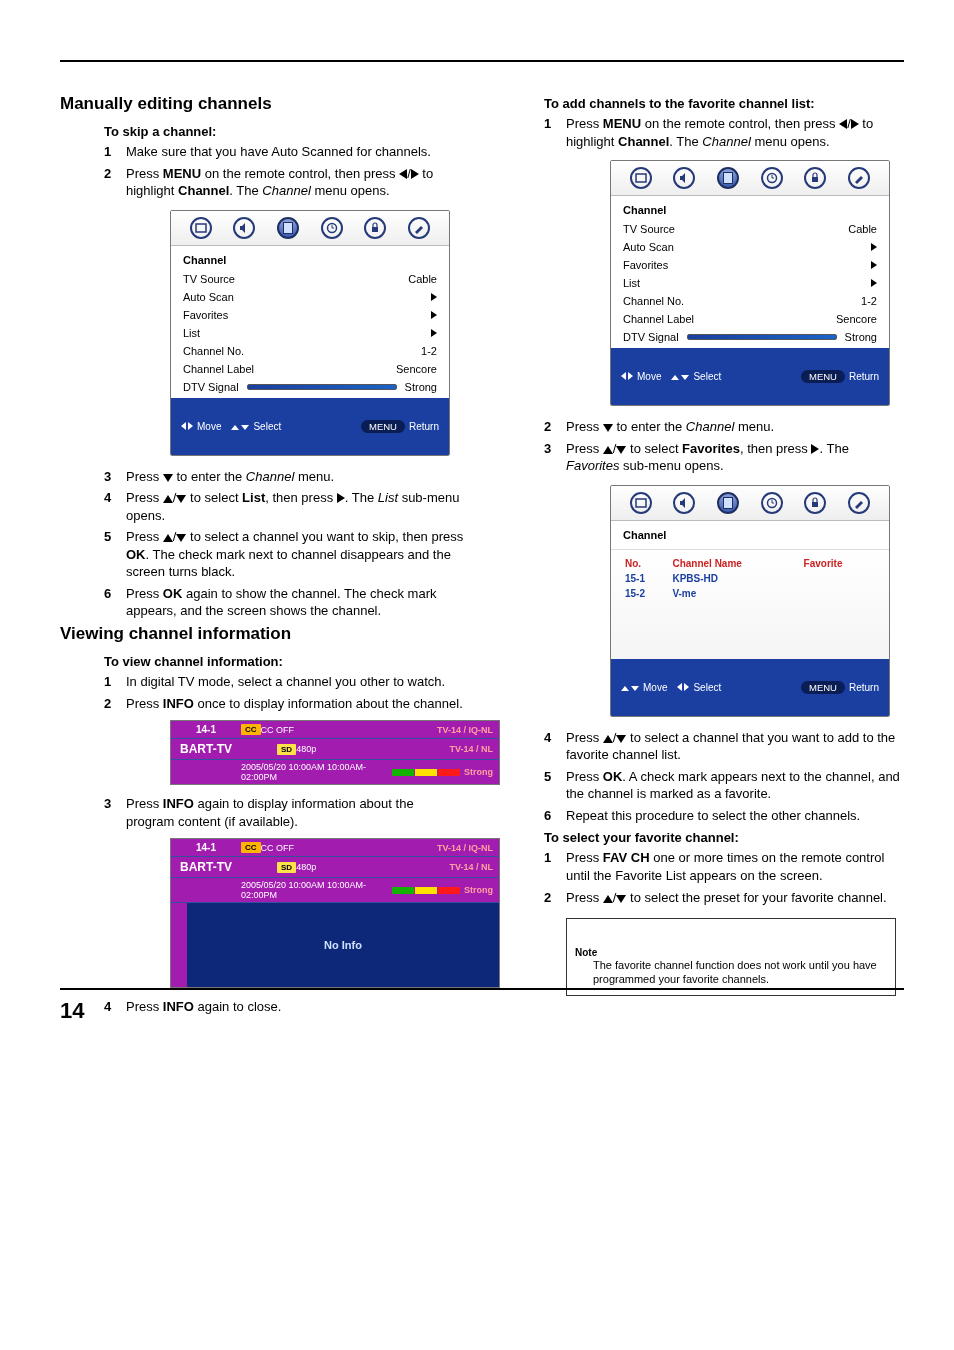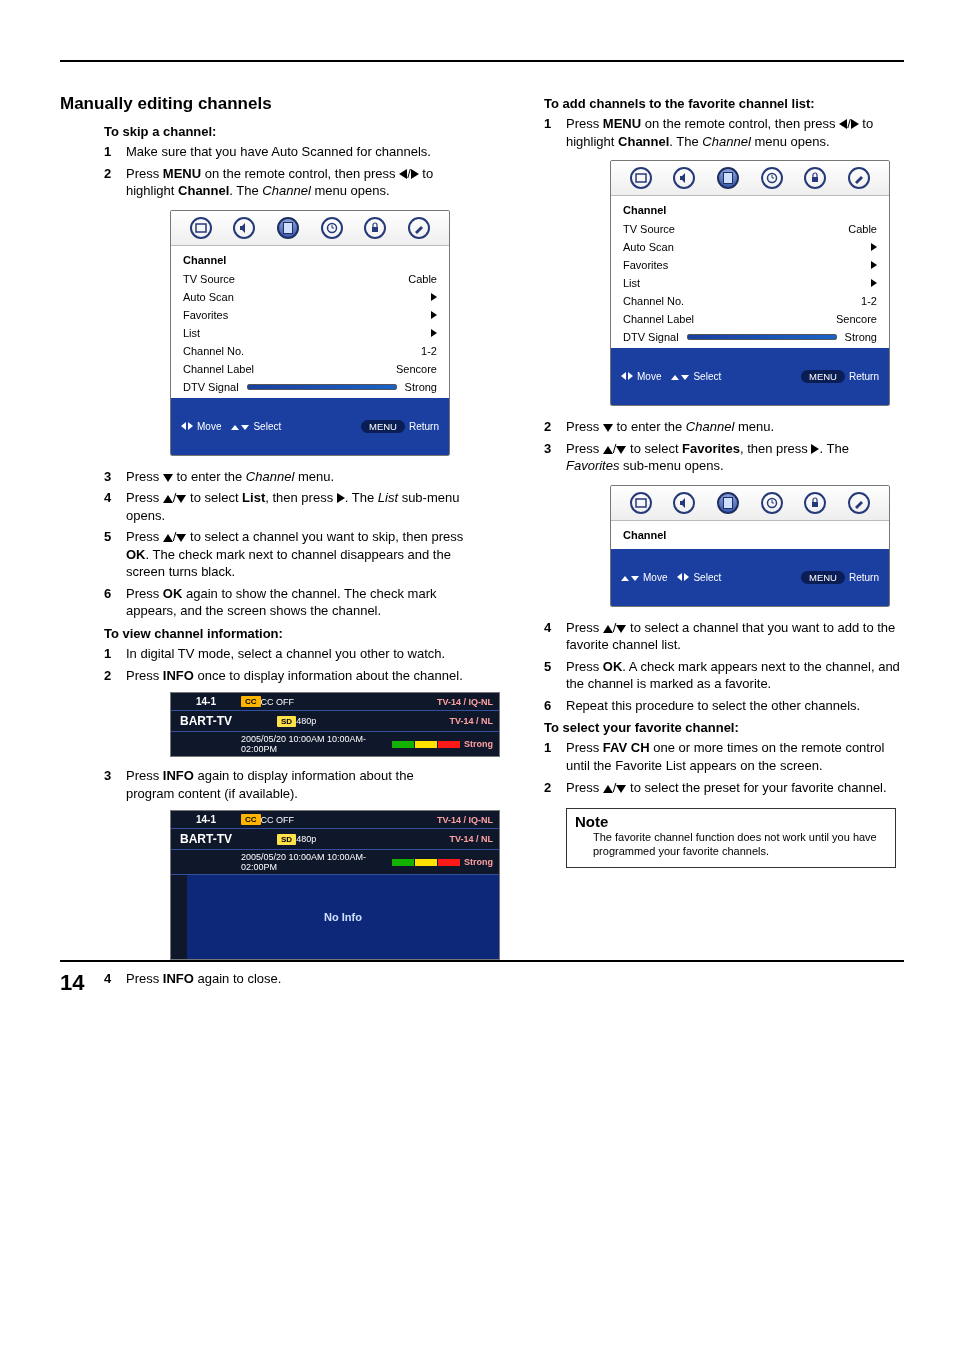--- a/index.html
+++ b/index.html
@@ -34,21 +34,21 @@
   .osd .bar { height:6px; background:linear-gradient(to right,#1a3fa0,#1a63c8); border:1px solid #555; border-radius:2px; flex:1; margin:0 8px; }
   .osd .footer { display:flex; align-items:center; gap:10px; padding:22px 10px; background:#1a3fa0; color:#fff; font-size:10px; }
   .osd .footer .grp { display:flex; align-items:center; gap:4px; }
   .osd .footer .pill { background:#0a1d55; border-radius:10px; padding:1px 8px; font-size:9.5px; }
   .arrows-lr::before { content:""; display:inline-block; width:0;height:0;border-top:4px solid transparent;border-bottom:4px solid transparent;border-right:5px solid #fff; margin-right:1px; }
   .arrows-lr::after { content:""; display:inline-block; width:0;height:0;border-top:4px solid transparent;border-bottom:4px solid transparent;border-left:5px solid #fff; margin-left:1px; }
   .arrows-ud::before { content:""; display:inline-block; width:0;height:0;border-left:4px solid transparent;border-right:4px solid transparent;border-bottom:5px solid #fff; margin-right:1px; }
   .arrows-ud::after { content:""; display:inline-block; width:0;height:0;border-left:4px solid transparent;border-right:4px solid transparent;border-top:5px solid #fff; margin-left:1px; }
 
   
-  .banner { width: 330px; margin: 8px 0 10px 66px; border:1px solid #777; background:#0f172a; color:#fff; font-size:9px; }
+  .banner { width: 330px; margin: 8px 0 10px 66px; border:1px solid #777; background:#a21caf; color:#fff; font-size:9px; }
   .banner .r { display:flex; align-items:center; border-bottom:1px solid #334f9e; }
   .banner .r:last-child { border-bottom:none; }
   .banner .lcell { width:70px; padding:3px 6px; font-weight:bold; font-size:11px; text-align:center; }
   .banner .mid { flex:1; display:flex; align-items:center; padding:2px 0; }
   .banner .badge { padding:1px 4px; font-weight:bold; font-size:8px; border-radius:1px; }
   .bdg-cc { background:#ffb400; color:#000; }
   .bdg-sd { background:#ffe14a; color:#000;margin-left:36px; }
   .banner .rt { padding:2px 6px; color:#ffa0a0; font-weight:bold; }
   .banner .sig { display:flex; align-items:center; gap:4px; margin-left:auto; padding-right:6px; }
   .sigbar { display:flex; gap:1px; }
@@ -56,21 +56,21 @@
   .sb1{background:#13b100}.sb2{background:#ffe100}.sb3{background:#ff1a1a}
   .noinfo { text-align:center; padding:36px 0; color:#cfe0ff; font-weight:bold; font-size:11px; background:#0d2878;margin-left:16px; }
 
   
   .favtbl { width:100%; font-size:10px; border-collapse:collapse; }
   .favtbl th { color:#c22; font-weight:bold; text-align:left; padding:2px 4px; }
   .favtbl td { color:#1a3fa0; font-weight:bold; padding:2px 4px; }
   .osd .body2 { padding: 6px 10px 24px 10px; border-top:1px solid #ddd; background:linear-gradient(#fff,#f5f5f5); min-height:110px; }
 
   .notebox { border:1px solid #333; margin: 12px 0 0 66px; padding:4px 8px 8px 8px; font-size:11px; width: 330px; }
-  .notebox .nt { font-weight:bold; font-size:15px; }
+  .notebox .nt { font-weight:bold; font-size:10px;margin-top:24px; }
   .notebox .nb { margin-left:18px; line-height:1.3; }
 
   .pgfoot { position:absolute; left:60px; bottom:36px; font-size:22px; font-weight:bold; }
   .rule-bot { border-top:2px solid #000; position:absolute; left:60px; right:50px; bottom:70px; }
 </style>
 </head>
 <body>
 
 <div class="rule-top"></div>
 
@@ -179,20 +179,21 @@
         <li>
           <span class="num">5</span>
           <span class="txt">Press <span class="tri up"></span>/<span class="tri down"></span> to select a channel you want to skip, then press <span class="b">OK</span>. The check mark next to channel disappears and the screen turns black.</span>
         </li>
         <li>
           <span class="num">6</span>
           <span class="txt">Press <span class="b">OK</span> again to show the channel. The check mark appears, and the screen shows the channel.</span>
         </li>
       </ol>
 
+  <h2>Viewing channel information</h2>
   <div class="sub">To view channel information:</div>
   <ol class="steps">
         <li>
           <span class="num">1</span>
           <span class="txt">In digital TV mode, select a channel you other to watch.</span>
         </li>
         <li>
           <span class="num">2</span>
           <span class="txt">Press <span class="b">INFO</span> once to display information about the channel.</span>
         </li>
@@ -396,20 +397,41 @@
             </span>
       <span class="ic">
               <svg width="12" height="12">
                 <path d="M2 10l6-6 2 2-6 6z" fill="#263a7a"></path>
               </svg>
             </span>
     </div>
     <div class="body" style="padding-bottom:4px">
       <div class="title">Channel</div>
     </div>
+    <div class="body2">
+      <table class="favtbl">
+        <tbody>
+                <tr>
+                  <th>No.</th>
+                  <th>Channel Name</th>
+                  <th>Favorite</th>
+                </tr>
+        <tr>
+                  <td>15-1</td>
+                  <td>KPBS-HD</td>
+                  <td></td>
+                </tr>
+                <tr>
+                  <td>15-2</td>
+                  <td>V-me</td>
+                  <td></td>
+                </tr>
+      </tbody>
+            </table>
+    </div>
     <div class="footer">
       <span class="grp">
               <span class="arrows-ud"></span>
               <span>Move</span>
             </span>
       <span class="grp">
               <span class="arrows-lr"></span>
               <span>Select</span>
             </span>
       <span class="grp" style="margin-left:auto">

